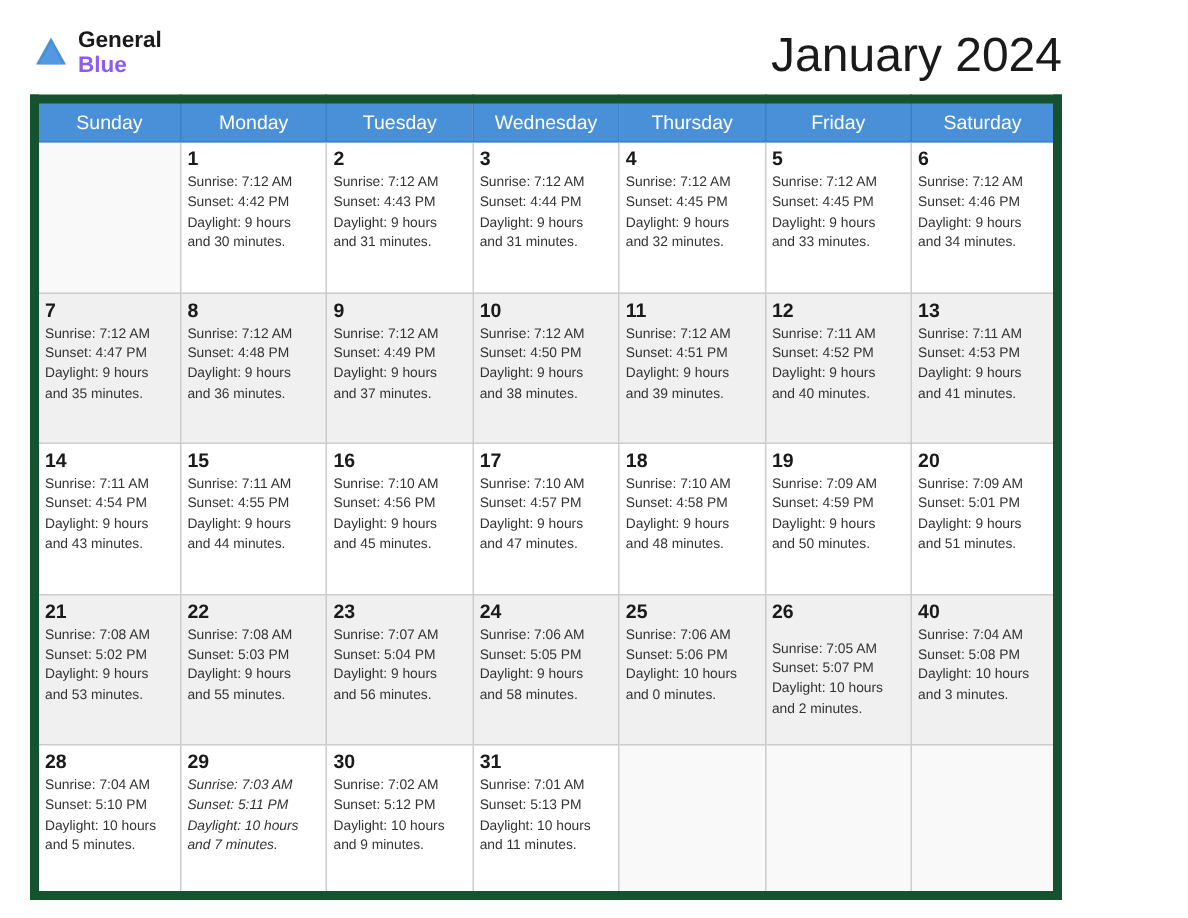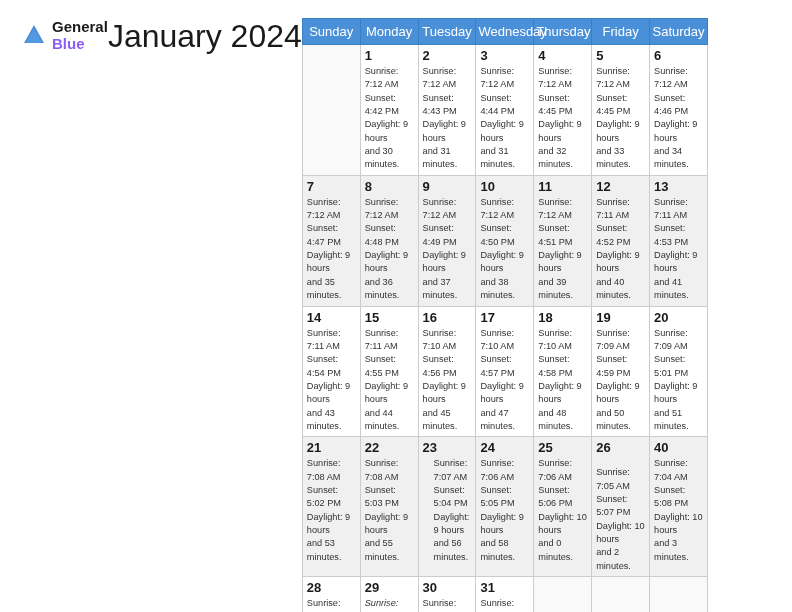--- a/index.html
+++ b/index.html
@@ -8,21 +8,21 @@
       height: 612px;
       font-family: Arial, sans-serif;
       background: #fff;
       overflow: hidden;
     }
     .page {
       width: 728px;
       height: 612px;
       padding: 18px 20px 12px 20px;
       display: flex;
-      flex-direction: row;
+      flex-direction: column;
     }
     .header {
       display: flex;
       align-items: flex-start;
       justify-content: space-between;
       margin-bottom: 8px;
     }
     .logo {
       display: flex;
       align-items: center;
@@ -40,21 +40,21 @@
       font-weight: normal;
       color: #1a1a1a;
     }
     .title-block h2 {
       font-size: 15px;
       font-weight: normal;
       color: #1a1a1a;
     }
     .calendar {
       flex: 1;
-      border: 1px solid #14532d;
+      border: 6px solid #14532d;
       border-collapse: collapse;
       width: 100%;
       table-layout: fixed;
     }
     .calendar th {
       background: #4a90d9;
       color: #fff;
       text-align: center;
       font-size: 13px;
       padding: 5px 2px;
@@ -279,21 +279,21 @@
           </td>
           <td>
             <span class="day-num">22</span>
             <div class="day-info" style="white-space: pre-line;">Sunrise: 7:08 AM
 Sunset: 5:03 PM
 Daylight: 9 hours
 and 55 minutes.</div>
           </td>
           <td>
             <span class="day-num">23</span>
-            <div class="day-info" style="white-space: pre-line; margin-left: 11px;">Sunrise: 7:07 AM
+            <div class="day-info" style="white-space: pre-line;">Sunrise: 7:07 AM
 Sunset: 5:04 PM
 Daylight: 9 hours
 and 56 minutes.</div>
           </td>
           <td>
             <span class="day-num">24</span>
             <div class="day-info" style="white-space: pre-line;">Sunrise: 7:06 AM
 Sunset: 5:05 PM
 Daylight: 9 hours
 and 58 minutes.</div>

